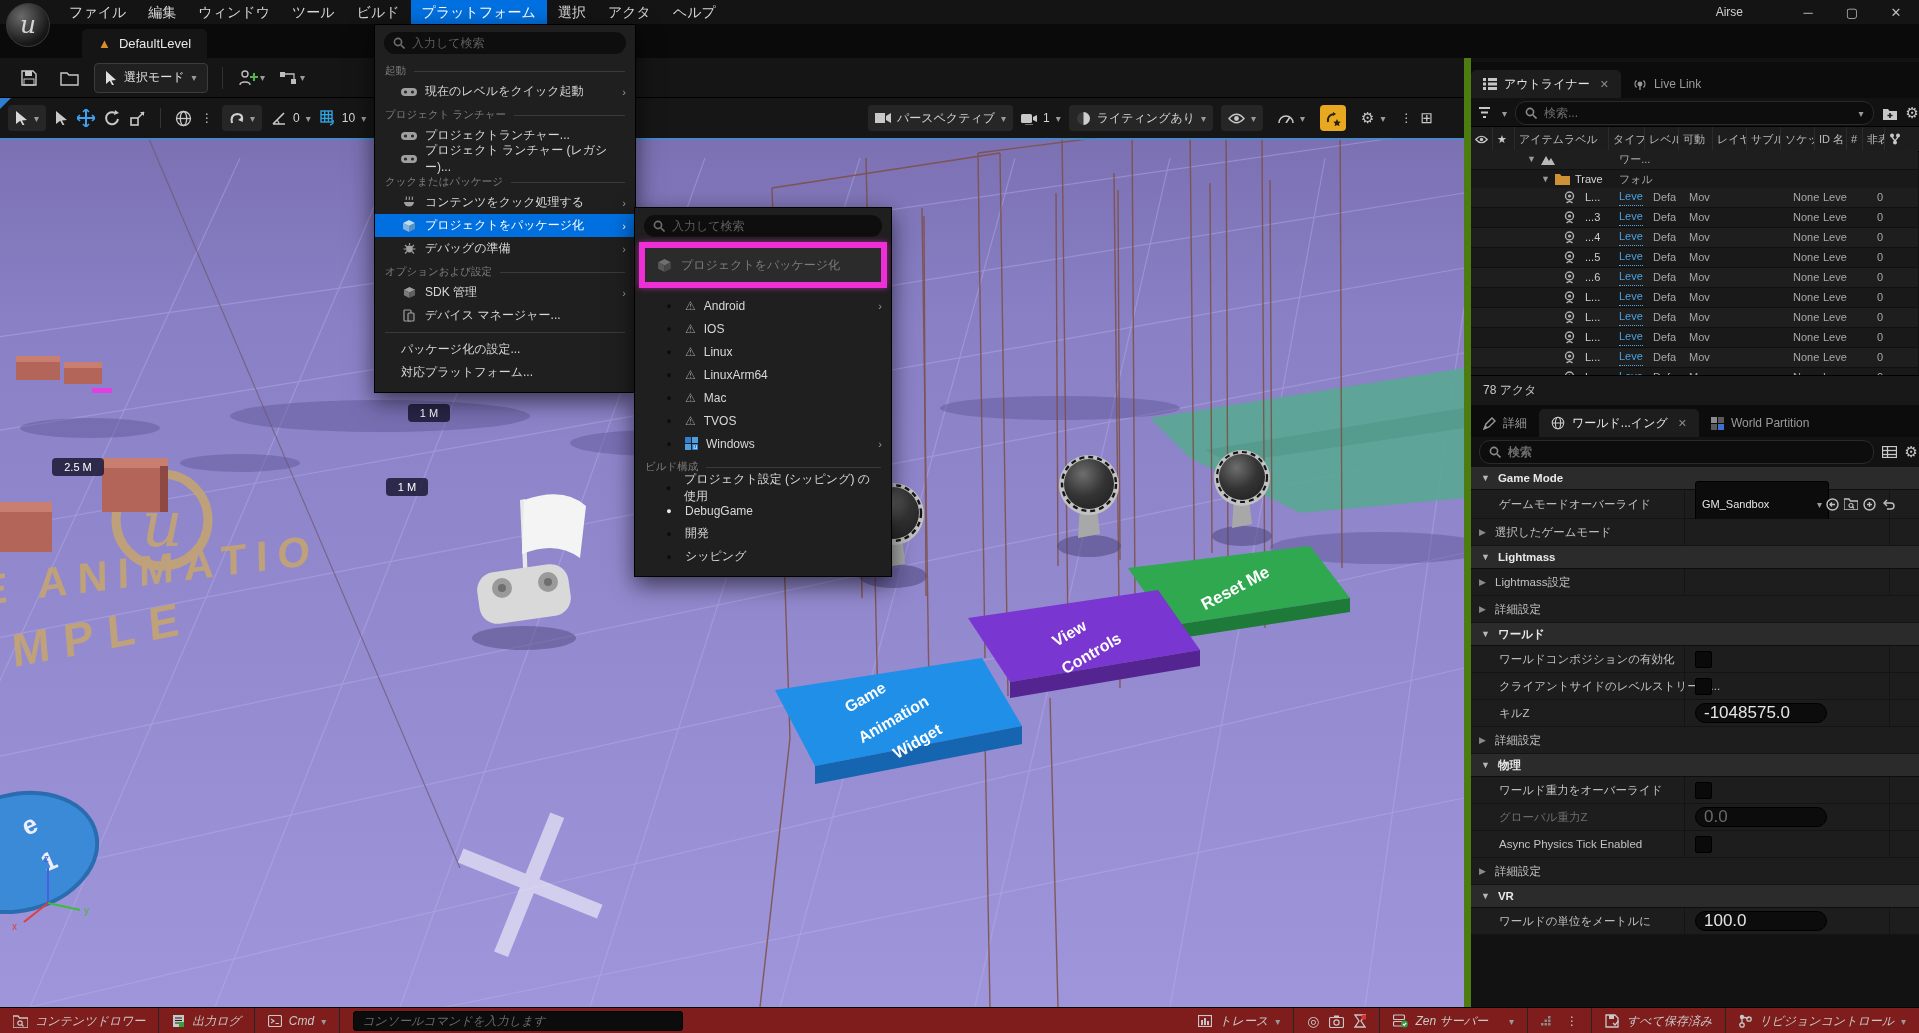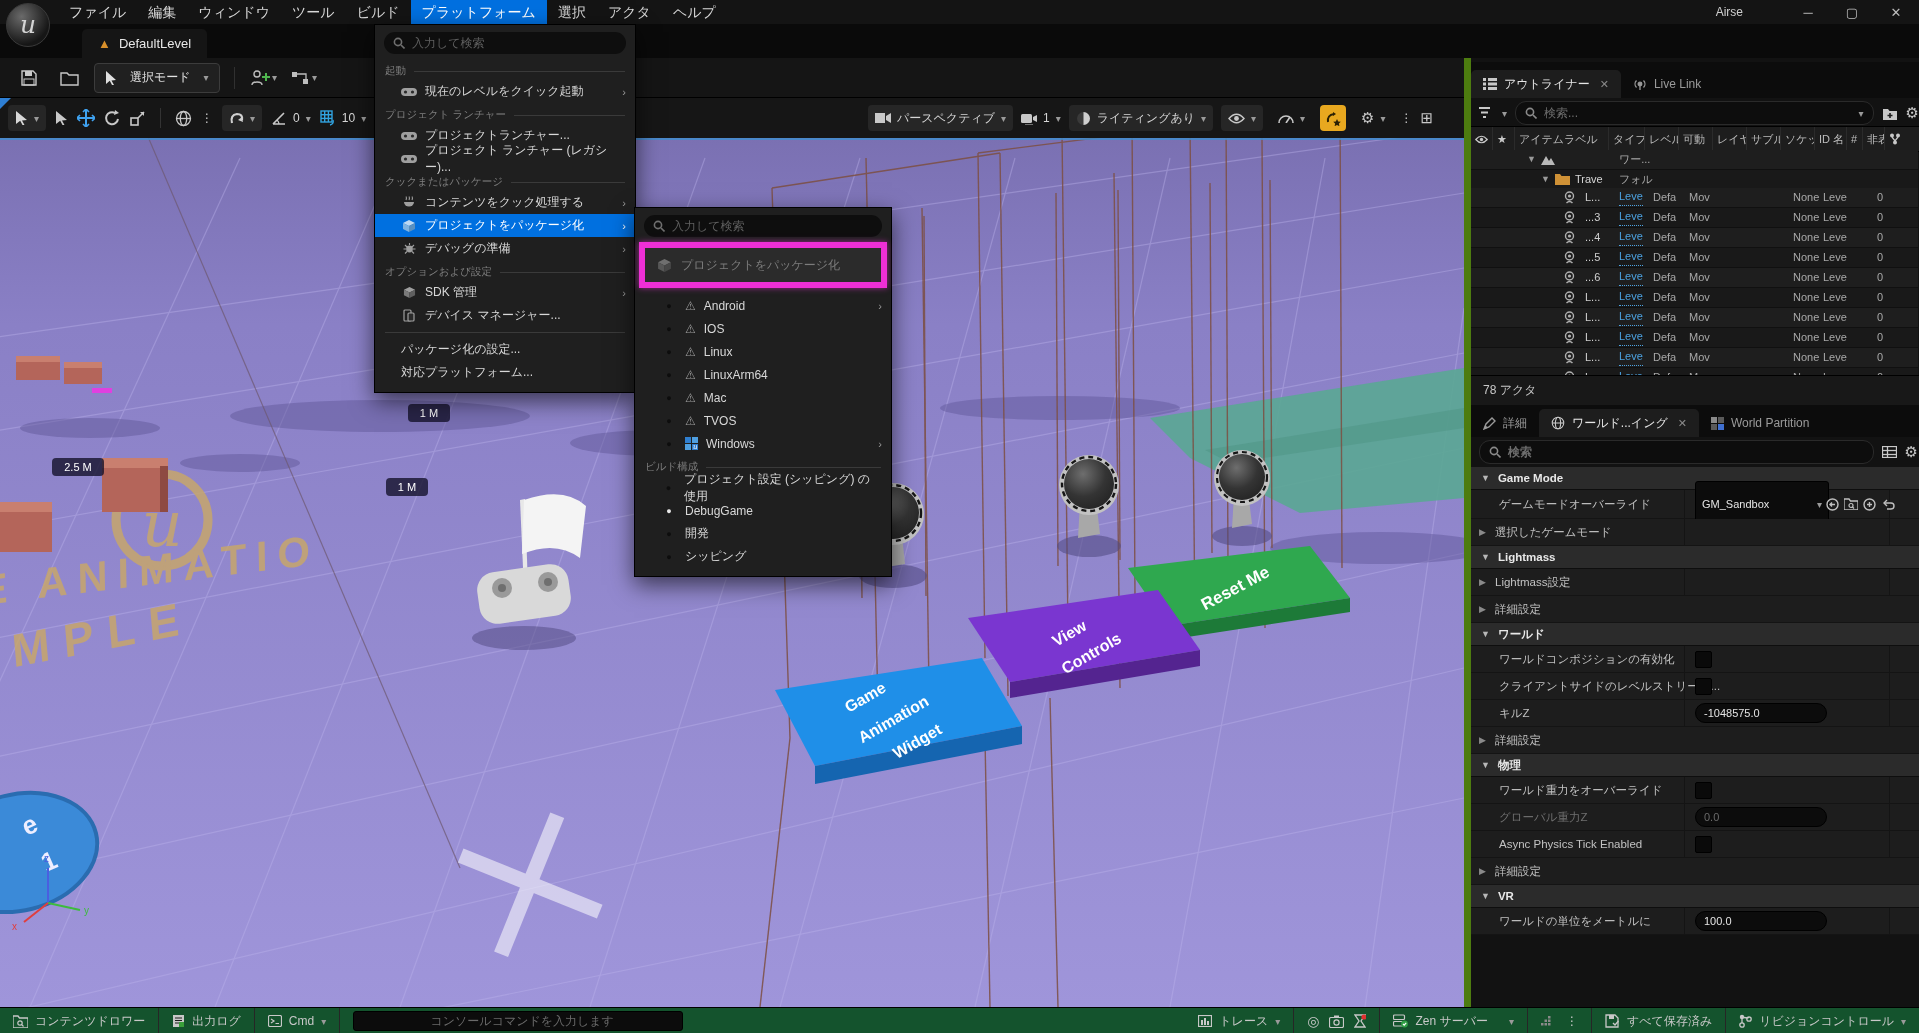--- a/index.html
+++ b/index.html
@@ -25,21 +25,21 @@
   
   #tabrow{left:0;top:24px;width:1919px;height:34px;background:#0a0a0a;z-index:20;}
   #leveltab{position:absolute;left:82px;top:5px;height:29px;background:#151515;border-radius:5px 5px 0 0;
     display:flex;align-items:center;gap:8px;padding:0 16px;}
   #leveltab .mtn{color:#d88f2a;font-size:13px;}
   #leveltab .lbl{font-size:13px;color:#e8e8e8;}
 
   
   #maintb{left:0;top:58px;width:1919px;height:40px;background:#151515;border-bottom:1px solid #000;z-index:20;display:flex;align-items:center;gap:10px;padding-left:14px;box-sizing:border-box;}
   .tbico{width:30px;height:28px;border-radius:4px;}
-  .tb-btn{height:28px;background:#202020;border:1px solid #3c3c3c;border-radius:4px;display:flex;align-items:center;gap:13px;padding:0 10px;color:#e2e2e2;font-size:12px;}
+  .tb-btn{height:28px;background:#202020;border:1px solid #3c3c3c;border-radius:4px;display:flex;align-items:center;gap:7px;padding:0 10px;color:#e2e2e2;font-size:12px;}
   .carat{color:#9a9a9a;font-size:10px;}
   .tbsep{width:1px;height:22px;background:#303030;margin:0 4px;}
 
   
   #viewport{left:0;top:98px;width:1464px;height:909px;overflow:hidden;background:#867cc2;}
   #vp-toolbar{position:absolute;left:0;top:0;width:1464px;height:40px;background:#161616;display:flex;align-items:center;z-index:30;}
   #vp-blueline{position:absolute;left:0;top:40px;width:1464px;height:2px;background:#3f8fd0;opacity:.8;z-index:29;}
   #vp-corner{position:absolute;left:0;top:0;width:0;height:0;border-top:11px solid #2e7fd4;border-right:11px solid transparent;z-index:31;}
   .vtb{display:flex;align-items:center;gap:6px;color:#c8c8c8;}
   .vtb-btn{height:26px;border-radius:4px;display:flex;align-items:center;gap:6px;padding:0 7px;background:transparent;}
@@ -81,30 +81,30 @@
   #details{position:absolute;left:0;top:347px;width:455px;}
   .d-sechead{height:22px;background:#2b2b2b;border-bottom:1px solid #0e0e0e;display:flex;align-items:center;gap:8px;padding-left:10px;color:#e8e8e8;font-weight:bold;font-size:11.5px;}
   .d-row{height:26px;background:#1d1d1d;border-bottom:1px solid #141414;position:relative;display:flex;align-items:center;}
   .d-lab{position:absolute;left:28px;color:#c2c2c2;font-size:11.5px;white-space:nowrap;}
   .d-lab.dim{color:#6f6f6f;}
   .d-lab.exp{left:24px;}
   .d-tri{position:absolute;left:8px;color:#8a8a8a;font-size:9px;}
   .d-colline{position:absolute;left:213px;top:0;width:1px;height:100%;background:#141414;}
   .d-colline2{position:absolute;left:418px;top:0;width:1px;height:100%;background:#141414;}
   .chk{position:absolute;left:224px;width:15px;height:15px;background:#0a0a0a;border:1px solid #000;border-radius:2px;}
-  .numfield{position:absolute;left:224px;width:122px;height:18px;background:#0c0c0c;border:1px solid #000;border-radius:10px;color:#e4e4e4;font-size:11px;display:flex;align-items:center;padding-left:8px;}
+  .numfield{position:absolute;left:224px;width:122px;height:18px;background:#0c0c0c;border:1px solid #000;border-radius:10px;color:#e4e4e4;font-size:17px;display:flex;align-items:center;padding-left:8px;}
   .numfield.dim{color:#6a6a6a;}
   .selfield{position:absolute;left:224px;width:120px;height:19px;background:#0c0c0c;border:1px solid #000;border-radius:3px;color:#e4e4e4;font-size:11px;display:flex;align-items:center;justify-content:space-between;padding:13px 6px;}
   .gmicons{position:absolute;left:355px;display:flex;gap:4px;align-items:center;color:#c0c0c0;}
 
   
-  #statusbar{left:0;top:1007px;width:1919px;height:26px;background:#14532d;border-top:1px solid #000;display:flex;align-items:center;z-index:40;font-size:12px;color:#c8c8c8;}
+  #statusbar{left:0;top:1007px;width:1919px;height:26px;background:#7f1d1d;border-top:1px solid #000;display:flex;align-items:center;z-index:40;font-size:12px;color:#c8c8c8;font-style:italic;}
   .sb-item{display:flex;align-items:center;gap:7px;padding:0 13px;height:100%;border-right:1px solid #262626;}
   .sb-item.noborder{border-right:none;}
-  #console{width:320px;height:18px;background:#0c0c0c;border:1px solid #000;border-radius:3px;display:flex;align-items:center;padding-left:8px;color:#6a6a6a;justify-content:center;}
+  #console{width:320px;height:18px;background:#0c0c0c;border:1px solid #000;border-radius:3px;display:flex;align-items:center;padding-left:8px;color:#6a6a6a;}
   #sb-right{margin-left:auto;display:flex;align-items:center;height:100%;}
 
   
   .menu{background:#1f1f1f;border:1px solid #000;box-shadow:0 8px 22px rgba(0,0,0,.6);z-index:100;}
   .menu-search{margin:7px 9px 5px 9px;height:22px;background:#0e0e0e;border-radius:11px;display:flex;align-items:center;gap:7px;padding:0 9px;color:#5f5f5f;font-size:12px;}
   .m-sec{display:flex;align-items:center;gap:8px;padding:5px 10px 2px 10px;color:#7f7f7f;font-size:10.5px;}
   .m-sec::after{content:"";flex:1;height:1px;background:#3a3a3a;}
   .m-item{height:23px;display:flex;align-items:center;gap:8px;padding:0 10px 0 26px;color:#d8d8d8;font-size:12px;position:relative;}
   .m-item .mi{width:16px;display:flex;justify-content:center;color:#9f9f9f;}
   .m-item .arrow{position:absolute;right:9px;color:#9a9a9a;font-size:11px;}

